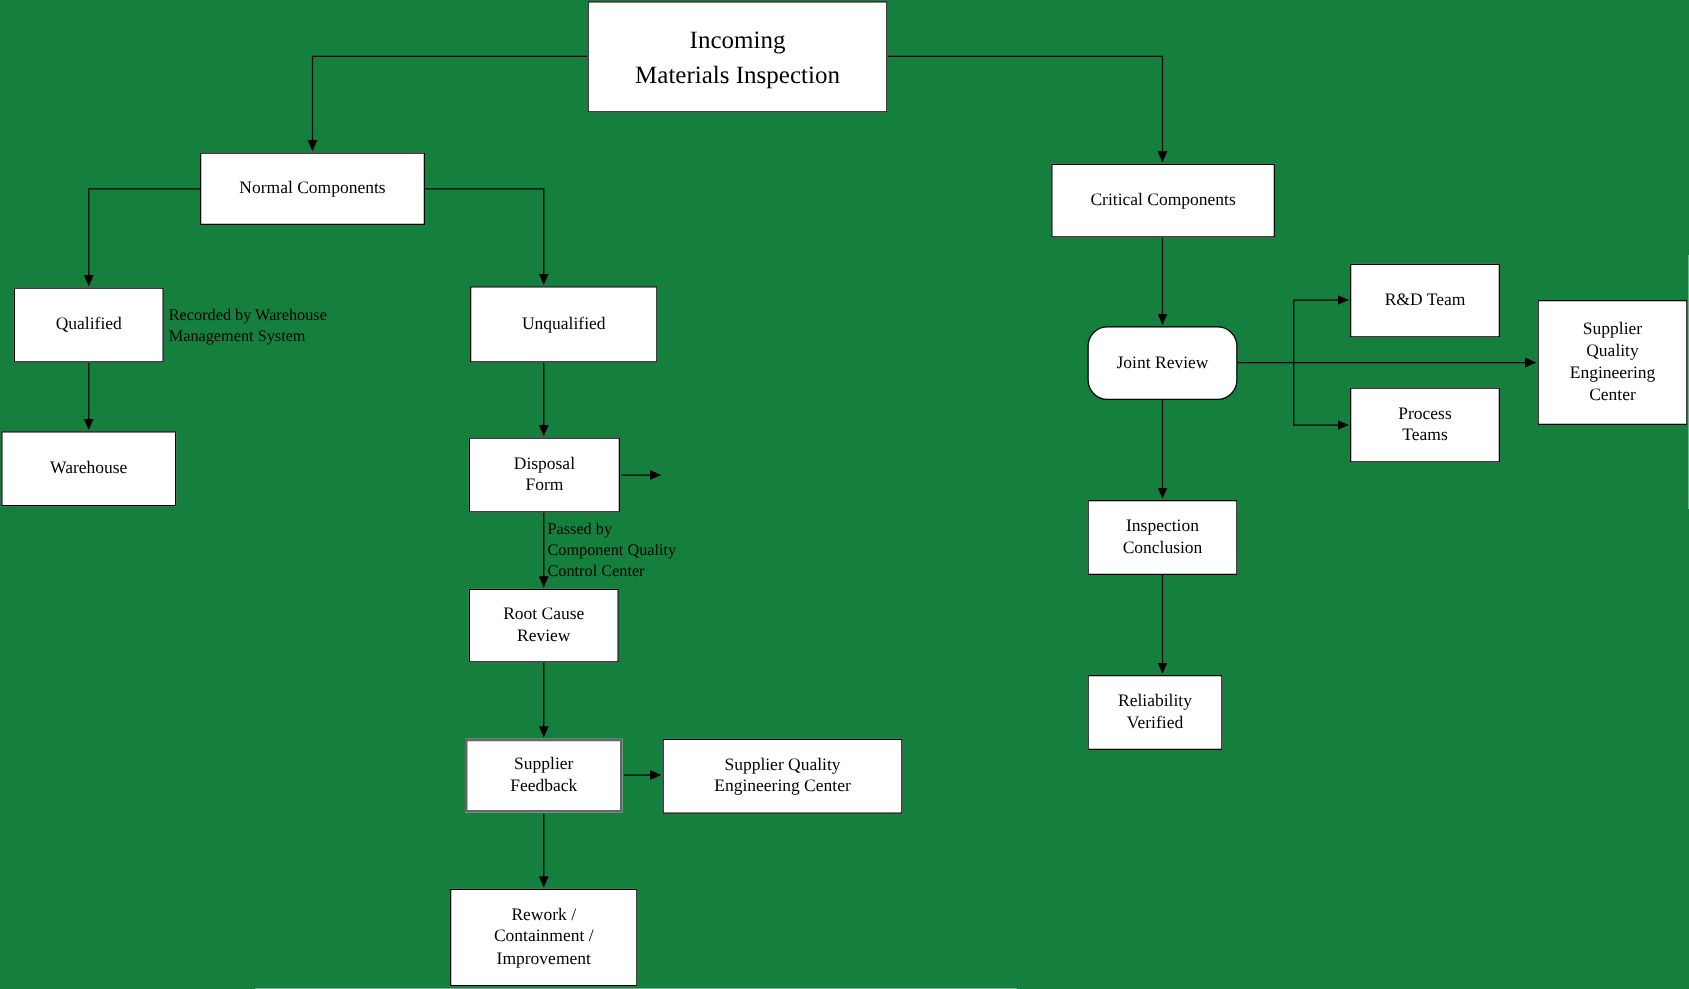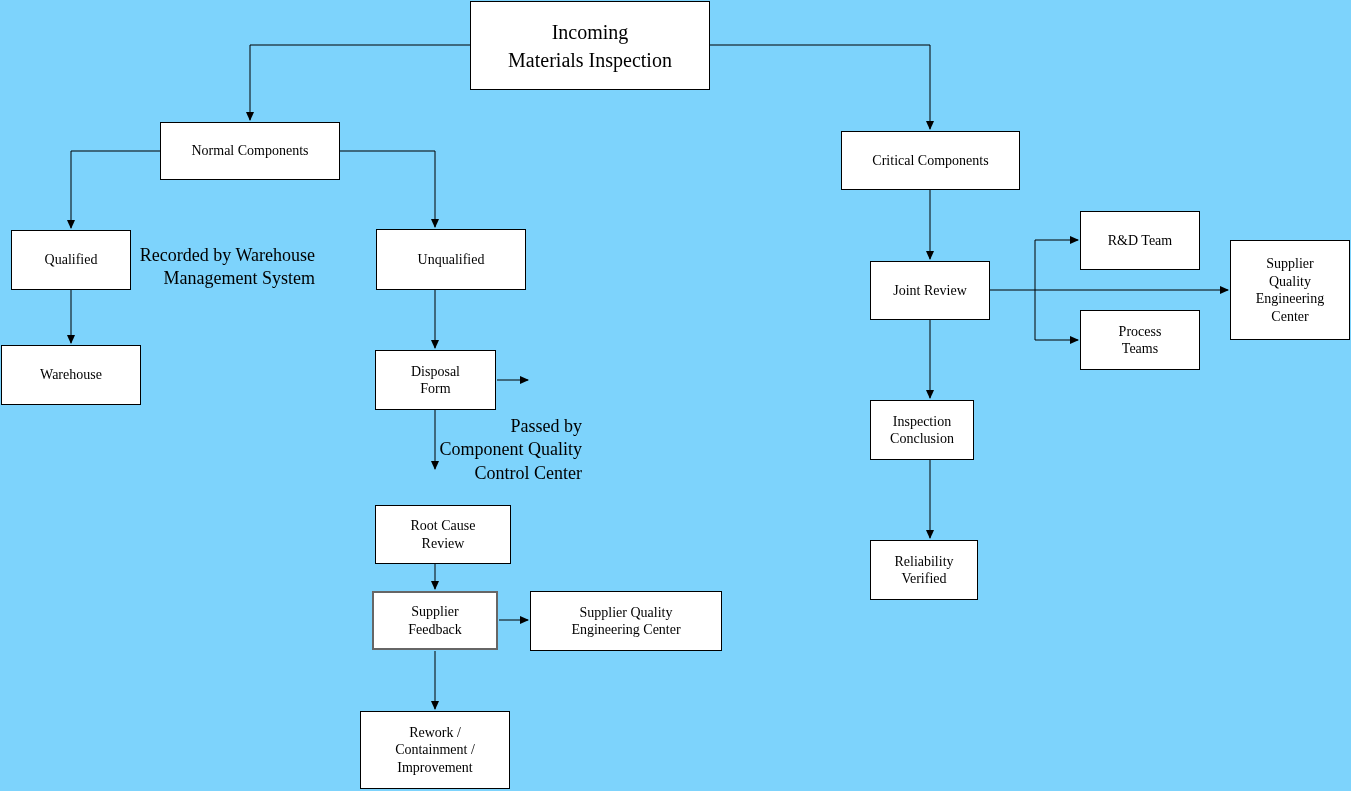--- a/index.html
+++ b/index.html
@@ -1,20 +1,20 @@
 <!DOCTYPE html>
 <html><head>
 <meta charset="utf-8">
 <style>
   html, body { margin: 0; padding: 0; background: #ffffff; }
   #canvas {
     position: relative;
     width: 1351px;
     height: 791px;
-    background: #7dd3fc;
+    background: #15803d;
     font-family: "Liberation Serif", "DejaVu Serif", serif;
     color: #000000;
     overflow: hidden;
   }
   svg.edges {
     position: absolute;
     left: 0; top: 0;
     width: 1351px; height: 791px;
   }
   .node {
@@ -28,23 +28,23 @@
     text-align: center;
     white-space: pre-line;
     font-size: 14px;
     line-height: 1.25;
     padding: 2px 4px;
   }
   .node.title-node { font-size: 20px; line-height: 1.4; }
   .node.emphasis { border: 2px solid #666666; }
   .annotation {
     position: absolute;
-    text-align: right;
+    text-align: left;
     white-space: pre-line;
-    font-size: 18px;
+    font-size: 13px;
     line-height: 1.3;
     color: #000000;
   }
 </style>
 </head>
 <body>
 
 <div id="canvas">
 
   <svg class="edges" viewBox="0 0 1351 791">
@@ -82,48 +82,48 @@
   <div class="node" style="left:11px; top:230px; width:120px; height:60px;">Qualified</div>
 
   <div class="node" style="left:1px; top:345px; width:140px; height:60px;">Warehouse</div>
 
   <div class="node" style="left:360px; top:229px; width:150px; height:61px;margin-left:16px;">Unqualified</div>
 
   <div class="node" style="left:375px; top:350px; width:121px; height:60px;">Disposal
 Form</div>
 
 
-  <div class="node" style="left:375px; top:471px; width:136px; height:59px;margin-top:34px;">Root Cause
+  <div class="node" style="left:375px; top:471px; width:120px; height:59px;">Root Cause
 Review</div>
 
   <div class="node emphasis" style="left:372px; top:591px; width:126px; height:59px;">Supplier
 Feedback</div>
 
   <div class="node" style="left:530px; top:591px; width:192px; height:60px;">Supplier Quality
 Engineering Center</div>
 
   <div class="node" style="left:360px; top:711px; width:150px; height:78px;">Rework /
 Containment /
 Improvement</div>
 
   <div class="node" style="left:841px; top:131px; width:179px; height:59px;">Critical Components</div>
 
-  <div class="node" style="left:870px; top:261px; width:120px; height:59px;">Joint Review</div>
+  <div class="node" style="left:870px; top:261px; width:120px; height:59px;border-radius:16px;">Joint Review</div>
 
   <div class="node" style="left:1080px; top:211px; width:120px; height:59px;">R&amp;D Team</div>
 
   <div class="node" style="left:1080px; top:310px; width:120px; height:60px;">Process
 Teams</div>
 
   <div class="node" style="left:1230px; top:240px; width:120px; height:100px;">Supplier
 Quality
 Engineering
 Center</div>
 
-  <div class="node" style="left:870px; top:400px; width:104px; height:60px;">Inspection
+  <div class="node" style="left:870px; top:400px; width:120px; height:60px;">Inspection
 Conclusion</div>
 
   <div class="node" style="left:870px; top:540px; width:108px; height:60px;">Reliability
 Verified</div>
 
   <div class="annotation" style="left:135px; top:244px; width:180px;">Recorded by Warehouse
 Management System</div>
 
   <div class="annotation" style="left:438px; top:415px; width:144px;">Passed by
 Component Quality

